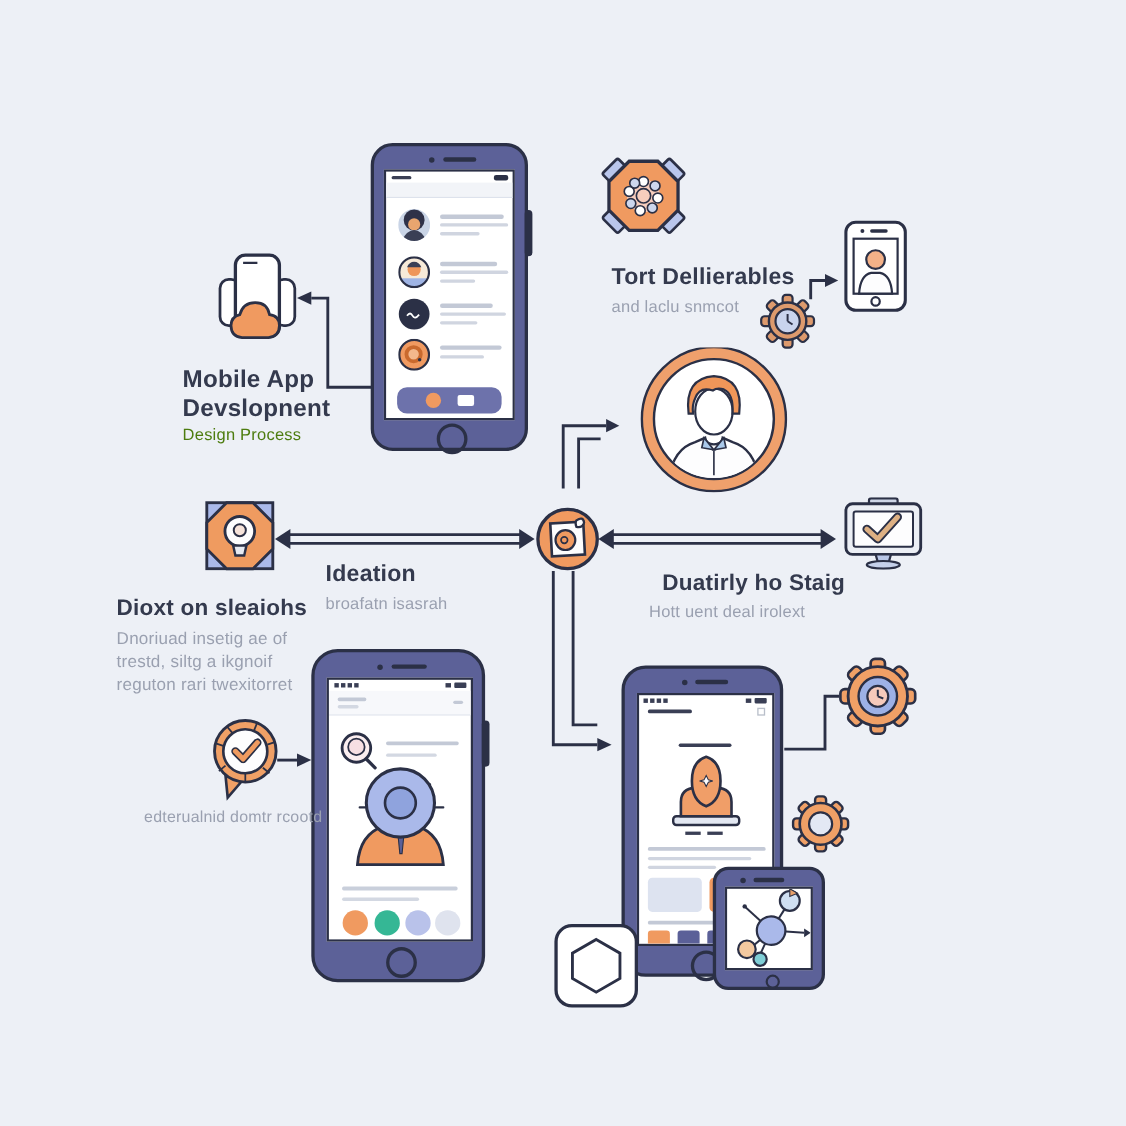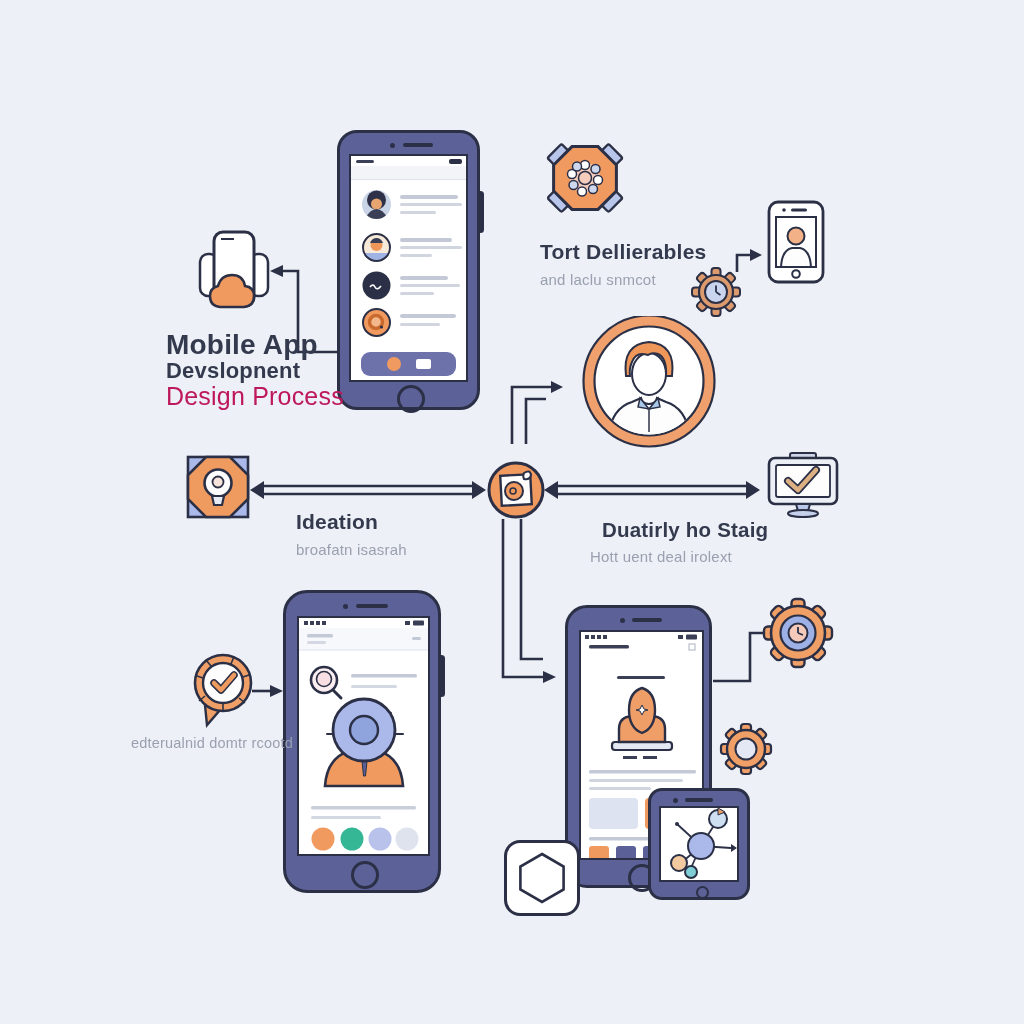--- a/index.html
+++ b/index.html
@@ -58,23 +58,23 @@
     <svg width="72" height="82" viewBox="0 0 72 82">
       <rect x="2" y="24" width="18" height="42" rx="8" fill="#ffffff" stroke="#2b3046" stroke-width="2.5"></rect>
       <rect x="52" y="24" width="18" height="42" rx="8" fill="#ffffff" stroke="#2b3046" stroke-width="2.5"></rect>
       <rect x="16" y="2" width="40" height="74" rx="9" fill="#ffffff" stroke="#2b3046" stroke-width="3"></rect>
       <line x1="23" y1="9" x2="36" y2="9" stroke="#2b3046" stroke-width="2"></line>
       <path d="M22,77 Q12,76 12,66 Q12,58 20,56 Q23,45 34,45 Q45,45 47,56 Q56,57 56,66 Q56,76 46,77 Z" fill="#f09a60" stroke="#2b3046" stroke-width="2.5"></path>
     </svg>
   </div>
 
   <div class="txt" style="left:166px;top:332px;">
-    <div class="h" style="font-size:28px;line-height:26px;">Mobile App</div>
+    <div class="h" style="font-size:22px;line-height:26px;">Mobile App</div>
     <div class="h" style="font-size:22px;line-height:26px;">Devslopnent</div>
-    <div class="s" style="font-size:25px;line-height:24px;color:#be185d;">Design Process</div>
+    <div class="s" style="font-size:15px;line-height:24px;color:#4d7c0f;">Design Process</div>
   </div>
 
   <div class="phone" style="left:337px;top:130px;width:143px;height:280px;border-radius:20px;">
     <div class="cam" style="left:50px;top:10px;"></div>
     <div class="spk" style="left:63px;top:10px;width:30px;"></div>
     <div class="volbtn" style="right:-7px;top:58px;height:42px;"></div>
     <div class="screen" style="left:9px;top:21px;width:119px;height:228px;">
       <div class="ln" style="left:5px;top:4px;width:18px;height:3px;background:#3a3f55;"></div>
       <div class="ln" style="right:4px;top:3px;width:13px;height:5px;background:#2b3046;"></div>
       <div class="abs" style="left:0;top:10px;width:115px;height:13px;background:#f2f4f8;border-bottom:1px solid #dde2ec;"></div>
@@ -162,21 +162,21 @@
           <circle cx="49" cy="50" r="4.5" fill="#cdd7ee"></circle>
         <circle cx="38" cy="52.5" r="4.5" fill="#ffffff"></circle>
           <circle cx="29.5" cy="46" r="4.5" fill="#cdd7ee"></circle>
         <circle cx="28" cy="35" r="4.5" fill="#ffffff"></circle>
           <circle cx="33" cy="27.5" r="4.5" fill="#cdd7ee"></circle>
       </g>
       <circle cx="41" cy="39" r="6.5" fill="#f6cdbd" stroke="#2b3046" stroke-width="1.5"></circle>
     </svg>
   </div>
 
-  <div class="txt" style="left:540px;top:240px;">
+  <div class="txt" style="left:556px;top:240px;">
     <div class="h" style="font-size:21px;">Tort Dellierables</div>
     <div class="s" style="font-size:15px;margin-top:7px;">and laclu snmcot</div>
   </div>
 
   <div class="icon" style="left:690px;top:266px;">
     <svg width="52" height="52" viewBox="0 0 52 52">
       <g fill="#dd9a6d" stroke="#2b3046" stroke-width="2">
         <rect x="21.5" y="2" width="9" height="48" rx="3"></rect>
         <rect x="21.5" y="2" width="9" height="48" rx="3" transform="rotate(45 26 26)"></rect>
         <rect x="21.5" y="2" width="9" height="48" rx="3" transform="rotate(90 26 26)"></rect>
@@ -240,20 +240,26 @@
       <circle cx="37" cy="31" r="5.5" fill="#f6e3da" stroke="#2b3046" stroke-width="1.8"></circle>
       <path d="M31,45 L43,45 L41,54 L33,54 Z" fill="#e6eaf2" stroke="#2b3046" stroke-width="2.2"></path>
     </svg>
   </div>
 
   <div class="txt" style="left:296px;top:510px;">
     <div class="h" style="font-size:21px;">Ideation</div>
     <div class="s" style="font-size:15px;margin-top:7px;">broafatn isasrah</div>
   </div>
 
+  <div class="txt" style="left:106px;top:541px;">
+    <div class="h" style="font-size:20.5px;">Dioxt on sleaiohs</div>
+    <div class="s" style="font-size:15.5px;line-height:21px;margin-top:5px;">Dnoriuad insetig ae of</div>
+    <div class="s" style="font-size:15.5px;line-height:21px;">trestd, siltg a ikgnoif</div>
+    <div class="s" style="font-size:15.5px;line-height:21px;">reguton rari twexitorret</div>
+  </div>
 
   <div class="txt" style="left:590px;top:518px;">
     <div class="h" style="font-size:20.5px;margin-left:12px;">Duatirly ho Staig</div>
     <div class="s" style="font-size:15px;margin-top:6px;">Hott uent deal irolext</div>
   </div>
 
   <div class="icon" style="left:766px;top:452px;">
     <svg width="74" height="66" viewBox="0 0 74 66">
       <rect x="24" y="1" width="26" height="7" rx="2" fill="#cdd5e6" stroke="#2b3046" stroke-width="2"></rect>
       <rect x="3" y="6" width="68" height="46" rx="6" fill="#eceff5" stroke="#2b3046" stroke-width="2.6"></rect>

